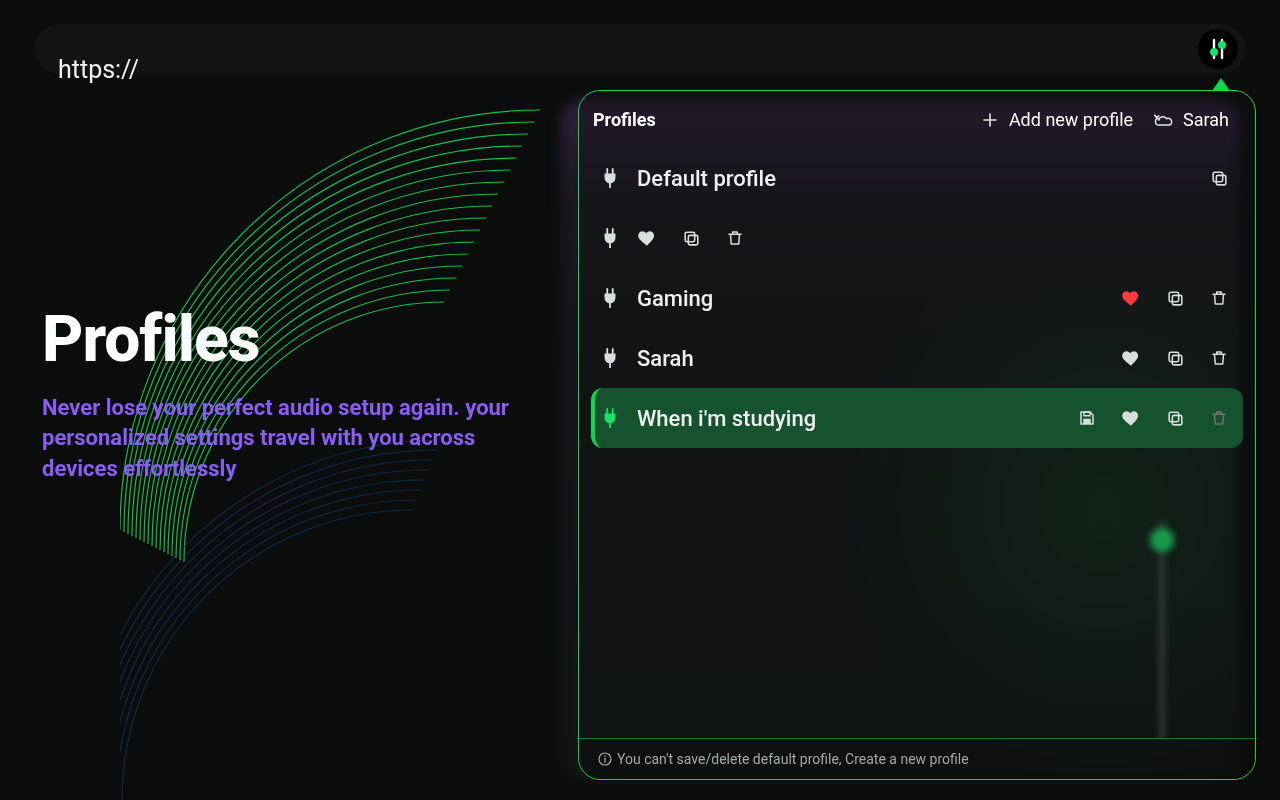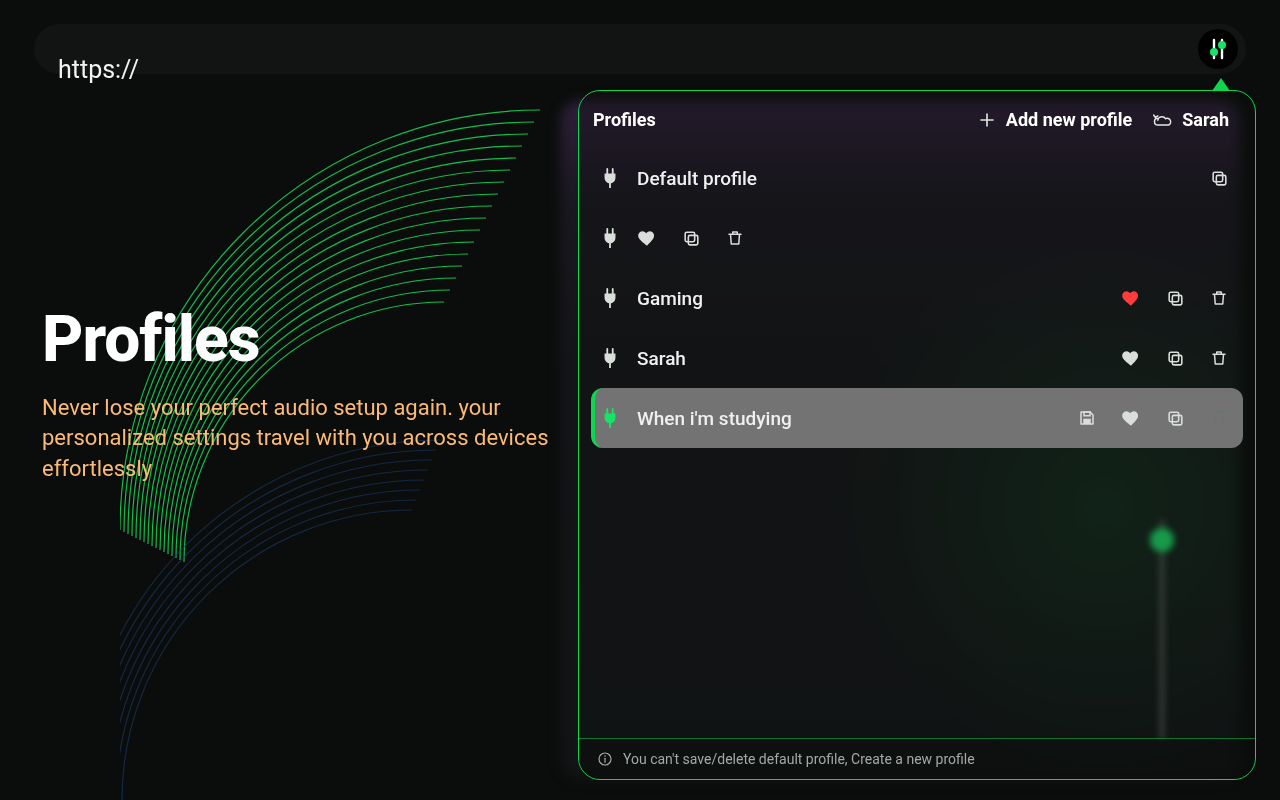--- a/index.html
+++ b/index.html
@@ -64,22 +64,22 @@
   }
   .hero h1 {
     font-size: 64px;
     font-weight: 800;
     letter-spacing: -1px;
     margin-bottom: 16px;
   }
   .hero p {
     font-size: 22px;
     line-height: 1.38;
-    color: #fdba74;
-    font-weight: 400;
+    color: #8b5cf6;
+    font-weight: 700;
     max-width: 510px;
   }
 
   
   .pointer {
     position: absolute;
     right: 50px;
     top: 78px;
     width: 0; height: 0;
     border-left: 9px solid transparent;
@@ -149,57 +149,57 @@
     font-size: 18px;
     font-weight: 700;
     color: #fff;
     flex: 1;
   }
   .hdr-btn {
     display: flex;
     align-items: center;
     gap: 10px;
     font-size: 18px;
-    font-weight: 700;
+    font-weight: 400;
     color: #fff;
     cursor: pointer;
   }
 
   .profile-list { padding: 10px 12px 0 12px; }
   .row {
     display: flex;
     align-items: center;
     height: 60px;
     padding: 0 14px 0 8px;
     border-radius: 12px;
     gap: 16px;
   }
   .row.active {
-    background: #737373;
+    background: #14532d;
     border-left: 4px solid #0fd64f;
     padding-left: 4px;
   }
   .plug { width: 22px; display:flex; justify-content:center; }
   .row-label {
-    font-size: 19px;
+    font-size: 22px;
     color: #f0f0f0;
     flex: 1;
     font-weight:500;
   }
   .row-actions { display: flex; gap: 24px; align-items: center; }
   .ic { width: 20px; height: 20px; display:flex; align-items:center; justify-content:center; cursor:pointer; }
 
   .footer-note {
     position: absolute;
     bottom: 0; left: 0; right: 0;
     border-top: 1px solid rgba(15,214,79,0.5);
     padding: 12px 18px;
     display: flex;
     align-items: center;
-    gap: 10px;
+    gap: 4px;
     font-size: 14px;
     color: #a3a9a5;
     background: rgba(10,13,11,0.4);
   }
 </style>
 </head>
 <body>
 
 <svg class="arcs" viewBox="0 0 560 720">
   <g fill="none" stroke-width="1.2">

